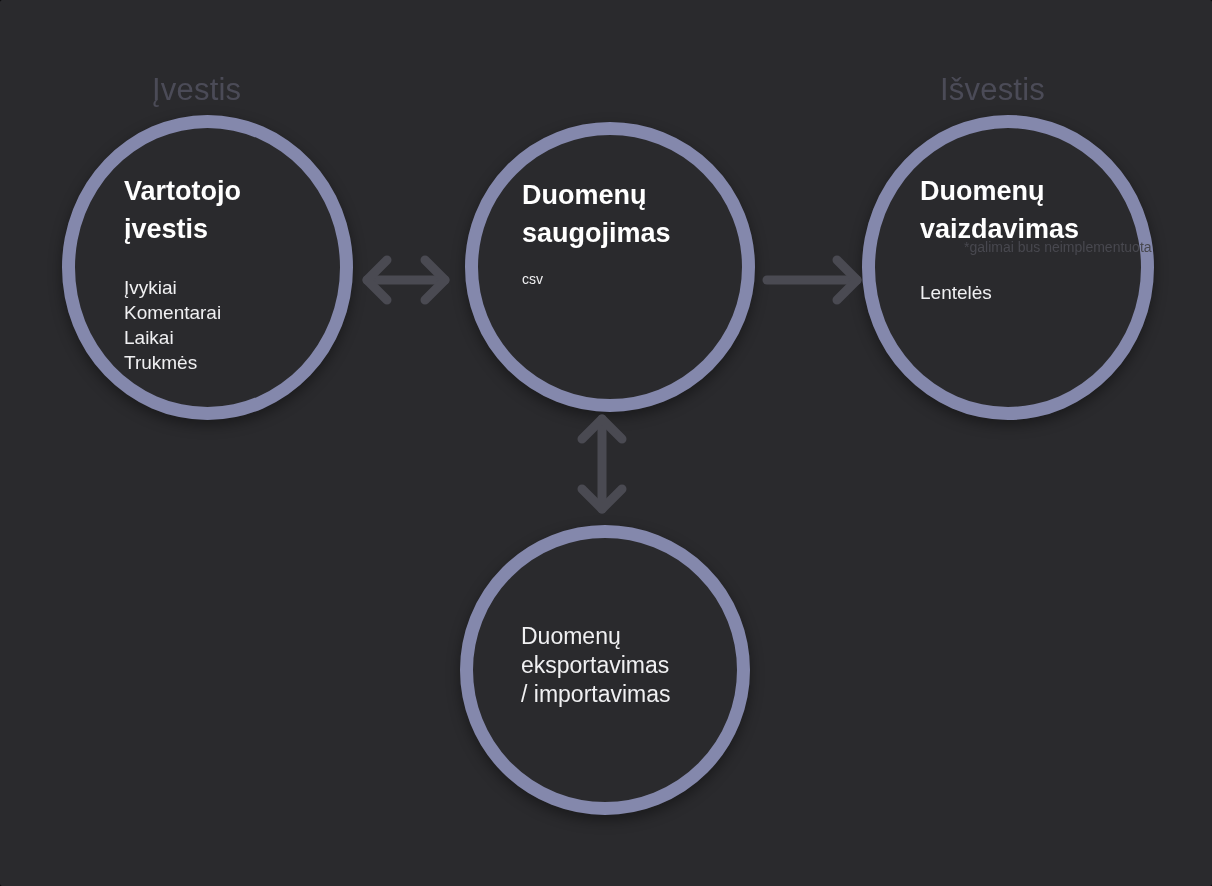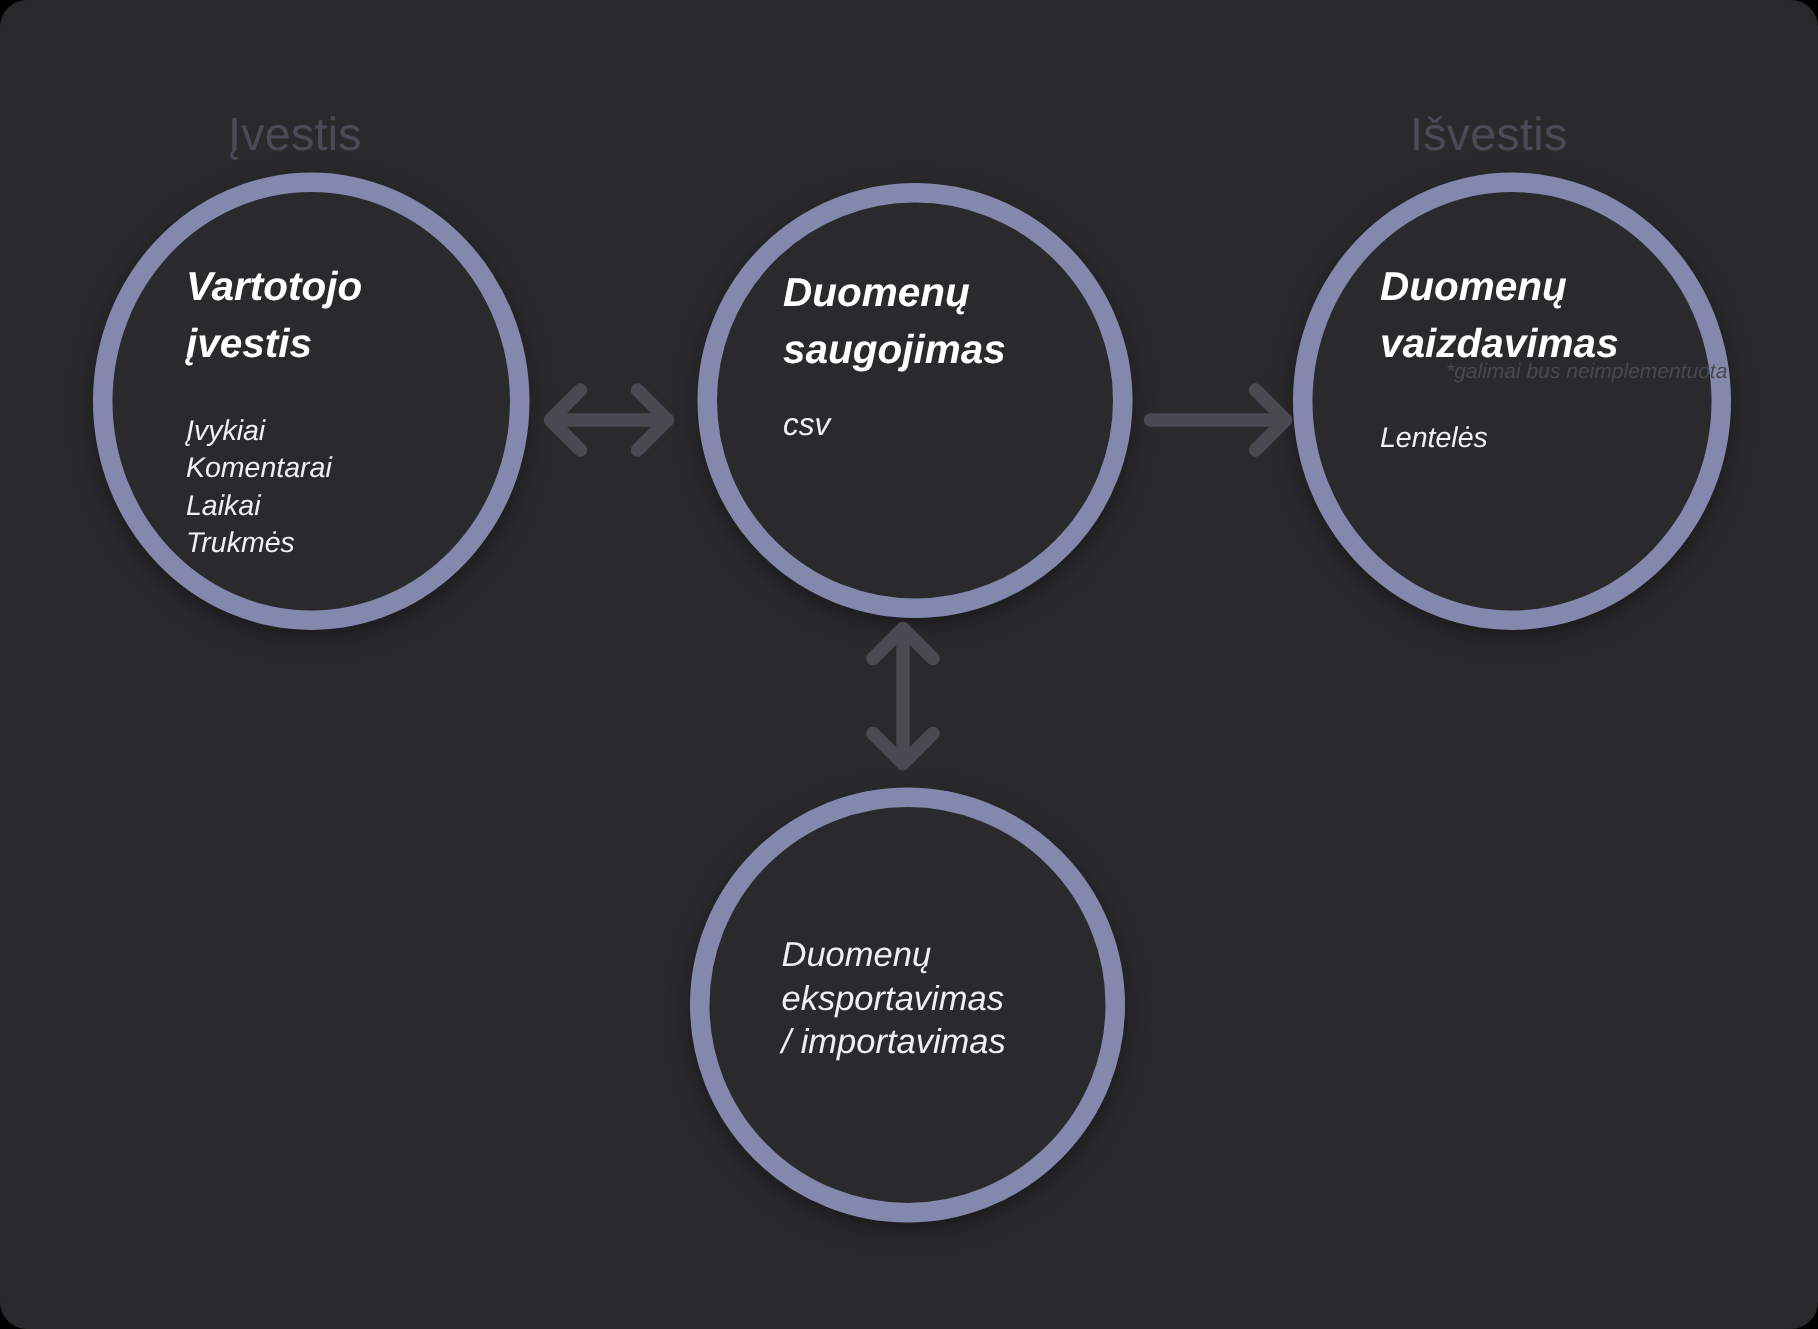--- a/index.html
+++ b/index.html
@@ -13,21 +13,21 @@
     height: 886px;
     overflow: hidden;
     font-family: "Liberation Sans", sans-serif;
   }
 
   #canvas {
     position: relative;
     width: 1212px;
     height: 886px;
     background: #2a2a2d;
-    border-radius: 18px;
+    border-radius: 2px;
     overflow: hidden;
   }
 
   
   .section-label {
     position: absolute;
     font-size: 31px;
     font-weight: 400;
     color: #4b4b57;
     letter-spacing: 0.2px;
@@ -48,21 +48,20 @@
 
   #node-user-input    { left: 62px;  top: 115px; width: 291px; height: 305px; }
   #node-storage       { left: 465px; top: 122px; width: 290px; height: 290px; }
   #node-visualization { left: 862px; top: 115px; width: 292px; height: 305px; }
   #node-export        { left: 460px; top: 525px; width: 290px; height: 290px; }
 
   
   .node-content {
     position: absolute;
     z-index: 5;
-    font-style: italic;
   }
   .node-title {
     font-size: 27px;
     font-weight: bold;
     color: #ffffff;
     line-height: 1.42;
     white-space: nowrap;
   }
   .node-note {
     font-size: 14px;
@@ -87,21 +86,21 @@
     color: #f0f0f2;
     line-height: 1.27;
     white-space: nowrap;
   }
 
   #content-user-input    { left: 124px; top: 172px; }
   #content-storage       { left: 522px; top: 176px; }
   #content-visualization { left: 920px; top: 172px; }
   #content-export        { left: 521px; top: 622px; }
 
-  #content-storage .node-list { margin-top: 17px; font-size: 21px; }
+  #content-storage .node-list { margin-top: 17px; font-size: 14px; }
 
   
   .arrow { position: absolute; z-index: 4; }
   #arrow-input-storage   { left: 358px; top: 238px; }
   #arrow-storage-output  { left: 762px; top: 238px; }
   #arrow-storage-export  { left: 560px; top: 412px; }
 </style>
 </head>
 <body>
 

